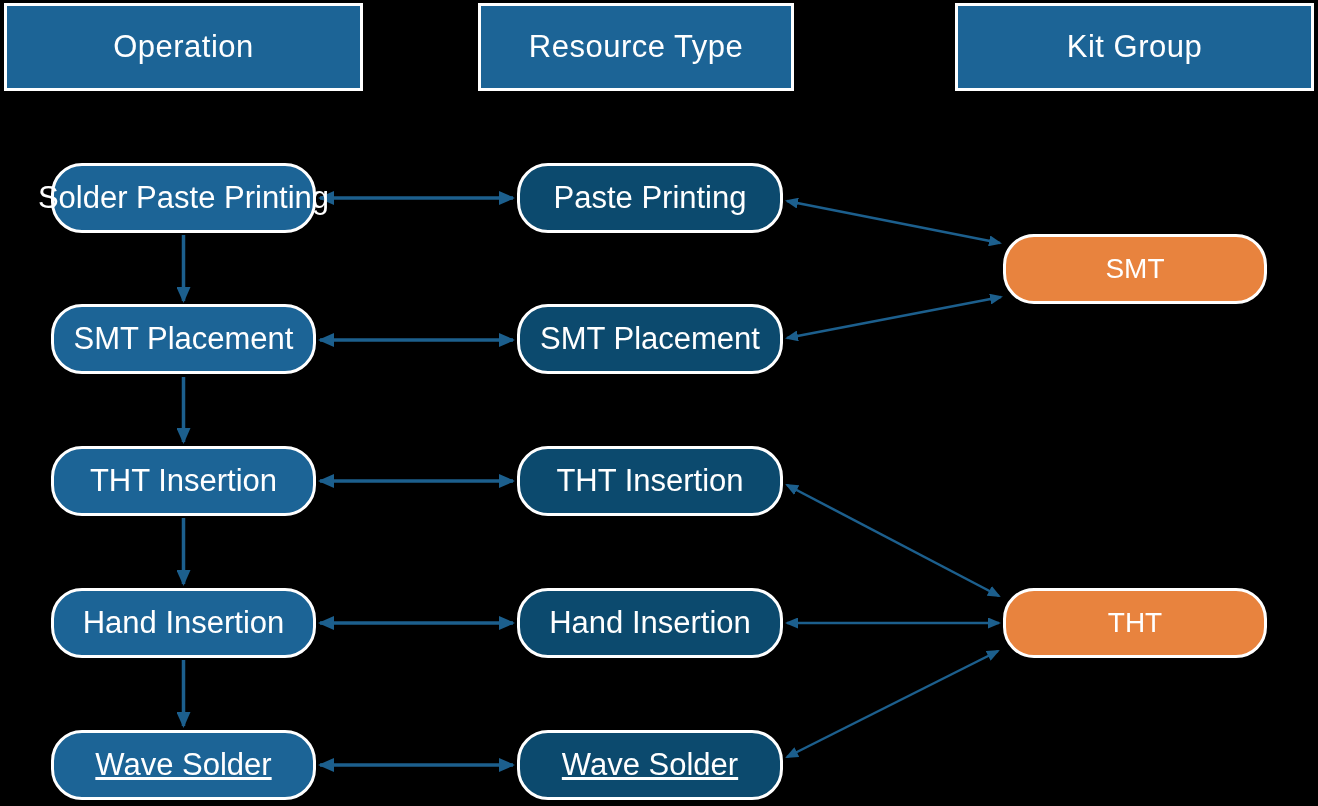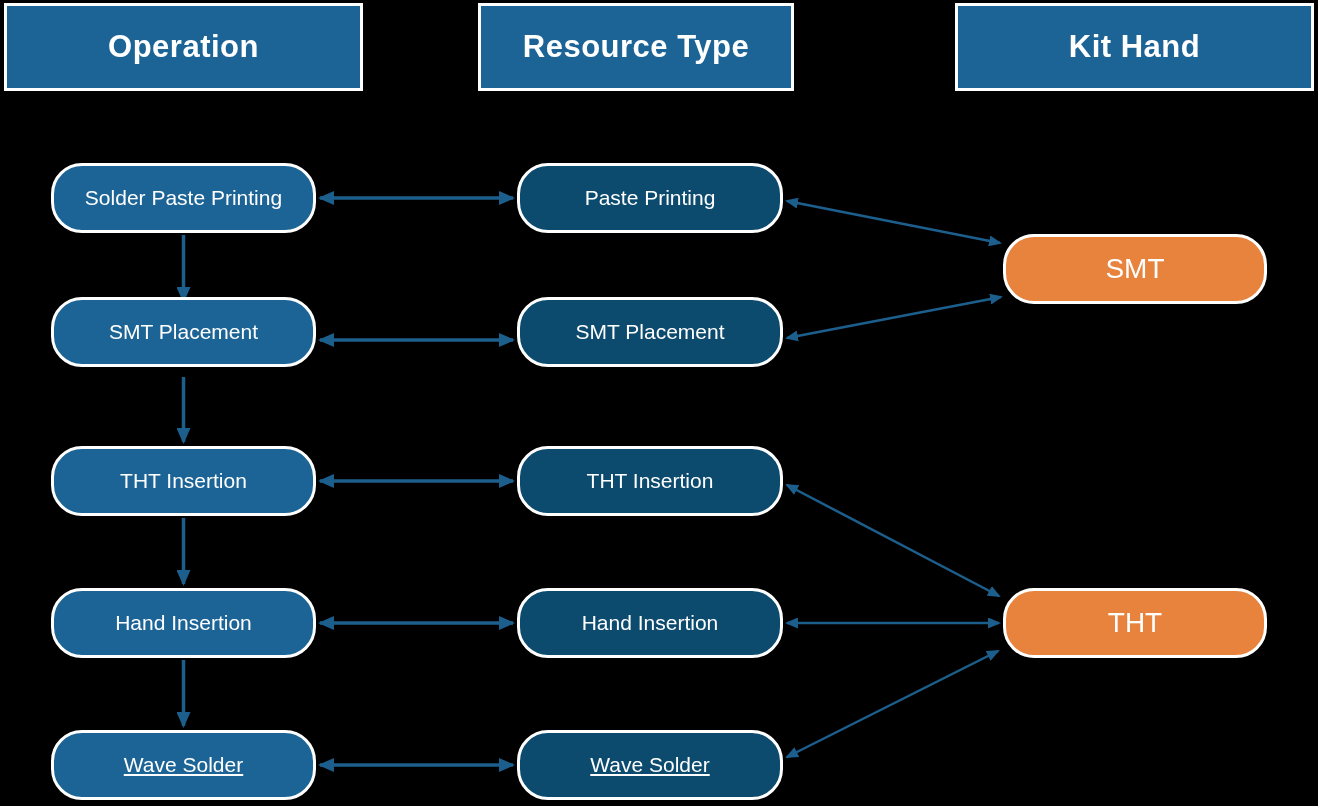--- a/index.html
+++ b/index.html
@@ -24,52 +24,52 @@
   }
   .header {
     position: absolute;
     top: 3px;
     height: 88px;
     box-sizing: border-box;
     border: 3px solid #ffffff;
     background: #1C6496;
     color: #ffffff;
     font-size: 31px;
-    font-weight: 700;
+    font-weight: 400;
     letter-spacing: 0.5px;
     display: flex;
     align-items: center;
     justify-content: center;
     z-index: 2;
   }
   .hdr-op  { left: 4px;   width: 359px; }
   .hdr-res { left: 478px; width: 316px; }
   .hdr-kit { left: 955px; width: 359px; }
 
   .pill {
     position: absolute;
     box-sizing: border-box;
     height: 70px;
     border: 3px solid #ffffff;
     border-radius: 31px;
     color: #ffffff;
-    font-size: 21px;
+    font-size: 31px;
     font-weight: 400;
     display: flex;
     align-items: center;
     justify-content: center;
     white-space: nowrap;
     z-index: 2;
   }
   .pill.op  { left: 51px;   width: 265px; background: #1C6496; }
   .pill.res { left: 517px;  width: 266px; background: #0c4a6e; }
   .pill.kit { left: 1003px; width: 264px; background: #E8833E; font-size: 28px; }
 
   .r1 { top: 163px; }
-  .r2 { top: 297px; }
+  .r2 { top: 304px; }
   .r3 { top: 446px; text-align: center; }
   .r4 { top: 588px; text-align: center; }
   .r5 { top: 730px; text-decoration: underline; }
   .kit-smt { top: 234px; }
   .kit-tht { top: 588px; }
 </style>
 </head>
 <body>
 
 <div class="canvas">
@@ -97,21 +97,21 @@
 
     <line x1="787" y1="201" x2="1000" y2="243" stroke="#1C5F8D" stroke-width="2.5" marker-start="url(#ah-sm)" marker-end="url(#ah-sm)"></line>
     <line x1="787" y1="338" x2="1001" y2="297" stroke="#1C5F8D" stroke-width="2.5" marker-start="url(#ah-sm)" marker-end="url(#ah-sm)"></line>
     <line x1="787" y1="485" x2="999" y2="596" stroke="#1C5F8D" stroke-width="2.5" marker-start="url(#ah-sm)" marker-end="url(#ah-sm)"></line>
     <line x1="787" y1="623" x2="999" y2="623" stroke="#1C5F8D" stroke-width="2.5" marker-start="url(#ah-sm)" marker-end="url(#ah-sm)"></line>
     <line x1="787" y1="757" x2="998" y2="651" stroke="#1C5F8D" stroke-width="2.5" marker-start="url(#ah-sm)" marker-end="url(#ah-sm)"></line>
   </svg>
 
   <div class="header hdr-op">Operation</div>
   <div class="header hdr-res">Resource Type</div>
-  <div class="header hdr-kit">Kit Hand</div>
+  <div class="header hdr-kit">Kit Group</div>
 
   <div class="pill op r1">Solder Paste Printing</div>
   <div class="pill op r2">SMT Placement</div>
   <div class="pill op r3">THT Insertion</div>
   <div class="pill op r4">Hand Insertion</div>
   <div class="pill op r5">Wave Solder</div>
 
   <div class="pill res r1">Paste Printing</div>
   <div class="pill res r2">SMT Placement</div>
   <div class="pill res r3">THT Insertion</div>

